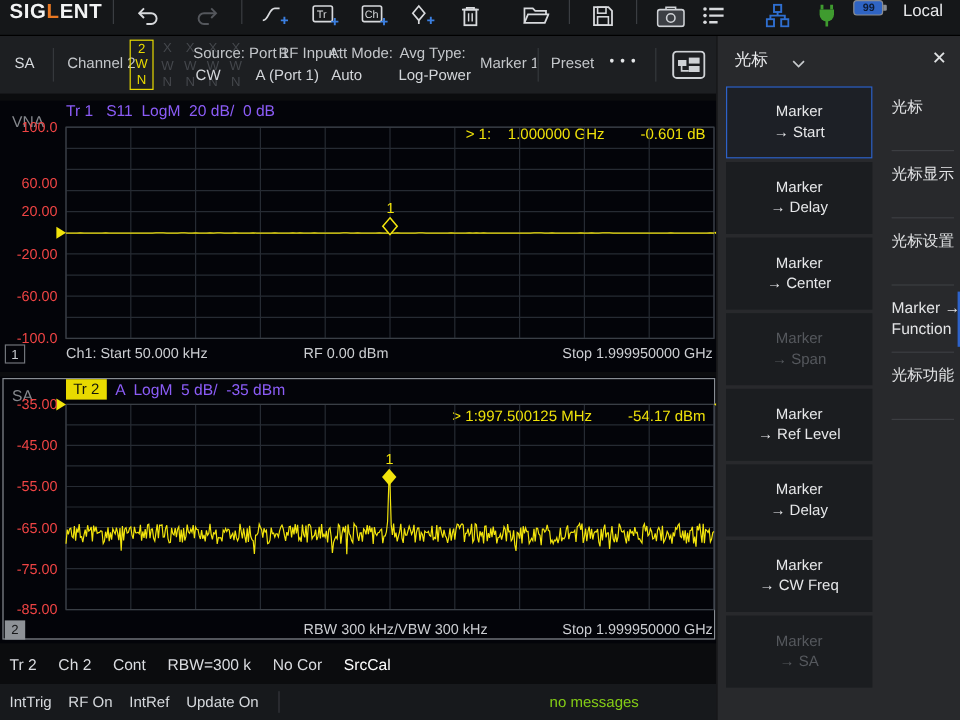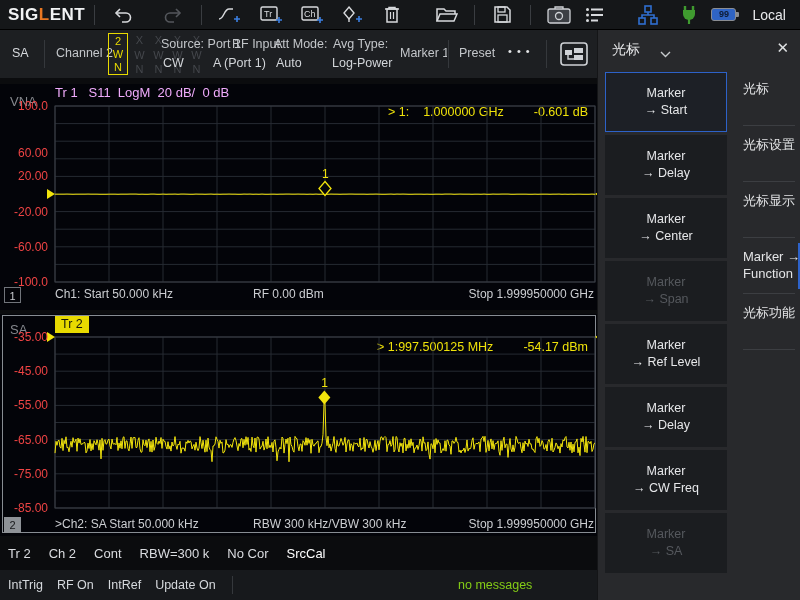--- a/index.html
+++ b/index.html
@@ -3,21 +3,21 @@
 <meta charset="utf-8">
 <style>
   * { margin:0; padding:0; box-sizing:border-box; }
   html,body { width:800px; height:600px; background:#0b0c0e; overflow:hidden;
     font-family:"Liberation Sans","DejaVu Sans",sans-serif; }
   .abs { position:absolute; }
   #stage { position:relative; width:800px; height:600px; }
 
   
   #toolbar { left:0; top:0; width:800px; height:30px; background:#151719;
-    display:flex; align-items:center; border-bottom:1px solid #000; }
+    display:flex; align-items:flex-start; border-bottom:1px solid #000; }
   .logo { font-size:17px; font-weight:bold; letter-spacing:.5px; color:#f2f3f4; margin-left:8px; font-style:normal; }
   .logo .accent { color:#e87722; }
   .tb-div { width:1px; height:20px; background:#3a3d41; margin:0 9px; }
   .tb-btn { display:flex; align-items:center; justify-content:center; width:30px; height:26px; margin:0 4px; }
   .tb-btn svg { display:block; }
   .spacer { flex:1; }
   .battery { position:relative; width:26px; height:13px; border:1px solid #8a8d92; border-radius:3px;
     background:#2f64c4; color:#0d1b34; font-size:9px; font-weight:bold; text-align:center; line-height:11px; margin:0 4px; }
   .battery:after { content:""; position:absolute; right:-4px; top:3px; width:3px; height:5px; background:#8a8d92; border-radius:0 1px 1px 0; }
   .local { color:#e8e9eb; font-size:14px; margin:0 14px 0 12px; }
@@ -32,21 +32,21 @@
   .matrix-active span { color:#e8da00; font-size:11px; line-height:12px; }
   .ghost-col { position:absolute; top:4px; width:17px; height:41px; display:flex; flex-direction:column;
     align-items:center; justify-content:space-between; }
   .ghost-col span { color:#44474c; font-size:11px; line-height:12px; }
   .grid-btn { position:absolute; left:556px; top:6px; width:36px; height:36px; display:flex; align-items:center; justify-content:center; }
 
   
   #vna-window { left:0; top:84px; width:597px; height:226px; position:absolute; background:#030409;padding-left:21px; }
   #sa-window  { left:0; top:314px; width:597px; height:222px; position:absolute; background:#030409; }
   .side-label { position:absolute; left:10px; color:#85888d; font-size:13px; }
-  .chart-header { position:absolute; left:55px; top:1px; color:#f0abfc; font-size:13px; white-space:pre; }
+  .chart-header { position:absolute; left:55px; top:1px; color:#8b5cf6; font-size:13px; white-space:pre; }
   .tr-chip { position:absolute; left:55px; top:2px; background:#e8da00; color:#15160a; font-size:12.5px; padding:1px 6px 2px 6px; }
   .readout { position:absolute; right:9px; color:#efe20a; font-size:12.5px; white-space:pre; }
   .readout .rv { margin-left:30px; }
   .ytick { position:absolute; width:46px; text-align:right; color:#ef4444; font-size:12px; }
   .chart-footer { position:absolute; left:0; width:597px; height:18px; color:#ccced2; font-size:12px; }
   .win-id { position:absolute; left:4px; top:0; width:17px; height:16px; font-size:11px; text-align:center; line-height:16px; }
   .win-id.outline { border:1px solid #70747a; color:#c8cbd0; }
   .win-id.filled { background:#8e9297; color:#17181a; }
   .cf-left { position:absolute; left:55px; }
   .cf-center { position:absolute; left:253px; }
@@ -291,20 +291,21 @@
       <div class="ytick" style="top: 85.4px; left: 2px;">20.00</div>
       <div class="ytick" style="top: 120.6px; left: 2px;">-20.00</div>
       <div class="ytick" style="top: 155.8px; left: 2px;">-60.00</div>
       <div class="ytick" style="top: 191px; left: 2px;">-100.0</div>
     </div>
 
   <div id="sa-window">
     <div class="sa-border"></div>
     <div class="side-label" style="top:8px;">SA</div>
     <div class="tr-chip">Tr 2</div>
+    <div class="chart-header" style="left:96px; top:3px;">A  LogM  5 dB/  -35 dBm</div>
     <div class="readout" style="top:26px;"><span>&gt; 1:997.500125 MHz</span><span class="rv">-54.17 dBm</span></div>
     <svg id="sa-svg" class="abs" style="left:0;top:0;" width="597" height="222">
         <line x1="55" y1="23" x2="55" y2="194" stroke="#262b33" stroke-width="1"></line>
         <line x1="55" y1="23" x2="595" y2="23" stroke="#262b33" stroke-width="1"></line>
         <line x1="109" y1="23" x2="109" y2="194" stroke="#262b33" stroke-width="1"></line>
         <line x1="55" y1="40.1" x2="595" y2="40.1" stroke="#262b33" stroke-width="1"></line>
         <line x1="163" y1="23" x2="163" y2="194" stroke="#262b33" stroke-width="1"></line>
         <line x1="55" y1="57.2" x2="595" y2="57.2" stroke="#262b33" stroke-width="1"></line>
         <line x1="217" y1="23" x2="217" y2="194" stroke="#262b33" stroke-width="1"></line>
         <line x1="55" y1="74.3" x2="595" y2="74.3" stroke="#262b33" stroke-width="1"></line>
@@ -325,21 +326,20 @@
         <rect x="55" y="23" width="540" height="171" fill="none" stroke="#3a3f46" stroke-width="1"></rect>
         <polygon points="47,18 47,28 55,23" fill="#f2e40c"></polygon>
         <polygon points="603,18 603,28 595,23" fill="#f2e40c"></polygon>
         <polyline points="55,139.1 56,127.3 57,131.3 58,126.8 59,126.2 60,133.0 61,134.2 62,124.3 63,136.6 64,126.3 65,129.8 66,122.8 67,133.7 68,133.2 69,137.8 70,132.0 71,127.3 72,133.2 73,123.7 74,128.5 75,127.6 76,125.1 77,137.3 78,124.0 79,129.1 80,124.8 81,130.5 82,129.9 83,129.7 84,128.3 85,128.8 86,138.9 87,137.0 88,129.1 89,134.5 90,125.5 91,136.9 92,129.6 93,135.7 94,126.7 95,128.9 96,130.9 97,125.7 98,129.8 99,136.2 100,126.0 101,144.9 102,124.3 103,136.3 104,126.8 105,125.7 106,130.2 107,129.7 108,126.0 109,125.1 110,131.9 111,135.0 112,125.1 113,129.9 114,130.1 115,129.5 116,130.8 117,123.4 118,136.5 119,128.9 120,134.2 121,126.8 122,134.8 123,123.4 124,122.8 125,134.4 126,127.1 127,126.9 128,134.6 129,136.9 130,129.7 131,123.0 132,134.4 133,123.7 134,123.8 135,123.4 136,133.6 137,133.4 138,126.4 139,123.7 140,134.8 141,138.3 142,137.9 143,125.8 144,130.8 145,131.8 146,126.1 147,133.6 148,127.0 149,124.9 150,137.7 151,127.4 152,138.1 153,126.0 154,136.4 155,132.8 156,123.2 157,129.4 158,130.4 159,126.9 160,129.5 161,123.5 162,134.4 163,125.2 164,127.2 165,127.3 166,132.4 167,135.1 168,127.7 169,135.1 170,131.8 171,137.1 172,128.0 173,132.1 174,130.5 175,122.6 176,131.6 177,135.4 178,130.1 179,131.0 180,127.3 181,139.2 182,133.9 183,134.3 184,134.1 185,137.2 186,127.8 187,129.4 188,126.4 189,129.0 190,126.9 191,127.7 192,134.9 193,132.3 194,130.4 195,136.2 196,128.2 197,134.0 198,136.7 199,134.1 200,122.6 201,128.9 202,134.6 203,126.2 204,132.8 205,138.2 206,126.2 207,137.6 208,124.1 209,133.1 210,135.7 211,136.7 212,147.7 213,132.0 214,131.8 215,130.0 216,122.8 217,125.3 218,127.4 219,134.1 220,126.2 221,129.4 222,127.9 223,139.0 224,138.5 225,136.1 226,125.6 227,130.7 228,130.2 229,133.5 230,130.8 231,130.8 232,133.4 233,128.4 234,125.2 235,123.6 236,126.6 237,132.0 238,136.7 239,129.5 240,132.3 241,124.9 242,124.6 243,133.8 244,125.4 245,131.3 246,122.7 247,130.5 248,123.4 249,136.1 250,134.1 251,137.5 252,123.1 253,131.3 254,133.8 255,124.0 256,138.1 257,123.3 258,123.0 259,125.0 260,135.1 261,133.0 262,132.3 263,127.3 264,136.1 265,133.0 266,125.0 267,134.8 268,122.7 269,133.7 270,131.2 271,133.6 272,128.4 273,138.0 274,127.2 275,125.8 276,133.5 277,146.8 278,137.9 279,135.2 280,133.2 281,135.0 282,123.0 283,124.4 284,139.1 285,130.6 286,125.0 287,129.7 288,124.2 289,147.8 290,123.0 291,130.5 292,132.5 293,136.5 294,138.2 295,122.4 296,124.2 297,124.7 298,132.5 299,136.8 300,130.2 301,130.0 302,137.4 303,126.7 304,127.9 305,131.3 306,123.6 307,131.2 308,124.3 309,129.4 310,125.7 311,139.3 312,125.3 313,130.7 314,132.2 315,129.9 316,129.7 317,127.7 318,126.9 319,138.7 320,132.8 321,132.6 322,129.2 323,120.6 324,89.2 325,89.2 326,123.2 327,131.7 328,122.3 329,133.8 330,129.9 331,137.1 332,132.9 333,129.2 334,122.5 335,134.4 336,138.4 337,126.3 338,132.0 339,131.9 340,128.3 341,124.4 342,127.5 343,131.3 344,129.0 345,123.4 346,138.0 347,129.9 348,126.1 349,126.0 350,136.5 351,129.7 352,131.3 353,137.3 354,128.6 355,129.6 356,129.9 357,128.9 358,132.1 359,132.9 360,124.2 361,136.2 362,133.9 363,134.8 364,123.5 365,137.5 366,125.7 367,125.4 368,130.3 369,134.0 370,127.6 371,132.2 372,134.1 373,138.3 374,133.6 375,126.3 376,136.6 377,130.3 378,126.5 379,135.8 380,127.1 381,122.8 382,123.3 383,126.2 384,123.5 385,122.5 386,123.6 387,137.7 388,130.4 389,130.3 390,126.6 391,132.3 392,130.5 393,122.5 394,137.9 395,135.8 396,122.5 397,123.4 398,134.1 399,138.0 400,128.7 401,132.4 402,129.2 403,138.9 404,124.5 405,124.3 406,136.9 407,130.3 408,134.3 409,126.2 410,133.7 411,124.8 412,131.7 413,128.3 414,138.8 415,134.1 416,133.8 417,131.0 418,135.6 419,131.6 420,125.0 421,127.0 422,137.1 423,122.8 424,129.2 425,128.6 426,136.7 427,135.2 428,127.9 429,140.1 430,145.1 431,129.7 432,130.5 433,134.8 434,125.7 435,138.8 436,124.5 437,130.4 438,125.8 439,129.0 440,128.9 441,139.0 442,136.9 443,134.6 444,136.6 445,126.7 446,137.2 447,126.1 448,126.3 449,131.0 450,132.1 451,140.3 452,127.0 453,127.0 454,129.4 455,127.9 456,123.3 457,128.2 458,128.5 459,138.1 460,136.1 461,139.0 462,136.1 463,136.7 464,134.0 465,138.5 466,134.4 467,125.9 468,137.1 469,134.3 470,135.1 471,133.2 472,126.5 473,123.8 474,135.3 475,130.6 476,129.4 477,129.7 478,129.5 479,127.9 480,137.7 481,125.0 482,124.1 483,122.3 484,127.6 485,122.3 486,138.4 487,133.6 488,126.4 489,136.9 490,128.7 491,124.9 492,134.9 493,126.6 494,135.6 495,130.3 496,129.0 497,129.4 498,126.8 499,137.5 500,141.3 501,126.7 502,136.4 503,127.0 504,123.2 505,133.8 506,130.2 507,130.1 508,143.4 509,131.7 510,124.5 511,135.0 512,137.9 513,130.9 514,137.7 515,133.2 516,122.4 517,125.1 518,129.0 519,129.3 520,128.2 521,134.2 522,138.8 523,128.7 524,137.0 525,127.0 526,130.1 527,129.1 528,132.5 529,125.2 530,130.1 531,129.7 532,135.2 533,135.0 534,137.0 535,138.5 536,124.9 537,122.6 538,128.9 539,124.3 540,132.4 541,131.2 542,126.6 543,128.9 544,135.2 545,134.5 546,130.5 547,137.0 548,127.6 549,125.6 550,128.3 551,136.5 552,124.2 553,138.0 554,136.2 555,133.3 556,128.9 557,130.8 558,134.8 559,132.2 560,139.1 561,129.6 562,133.0 563,125.8 564,127.0 565,123.8 566,122.5 567,133.0 568,134.0 569,128.2 570,136.3 571,128.0 572,138.9 573,130.1 574,137.8 575,128.3 576,127.9 577,124.9 578,138.8 579,133.1 580,141.6 581,124.3 582,128.0 583,122.4 584,130.4 585,138.2 586,122.5 587,138.7 588,127.3 589,128.0 590,129.7 591,127.4 592,137.5 593,135.2 594,129.8 595,128.9 " fill="none" stroke="#f2e40c" stroke-width="1"></polyline>
         <polygon points="324.35200000000003,76.5614 330.35200000000003,83.5614 324.35200000000003,90.5614 318.35200000000003,83.5614" fill="#f2e40c"></polygon>
         <text x="321.35200000000003" y="72.5614" fill="#f2e40c" font-size="12">1</text>
       </svg>
     <div id="sa-ticks"></div>
     <div class="chart-footer" style="top:203px;">
       <div class="win-id filled">2</div>
-      <span class="cf-left">&gt;Ch2: SA Start 50.000 kHz</span>
       <span class="cf-center">RBW 300 kHz/VBW 300 kHz</span>
       <span class="cf-right">Stop 1.999950000 GHz</span>
     </div>
   <div class="ytick" style="top: 16px; left: 2px;">-35.00</div>
       <div class="ytick" style="top: 50.2px; left: 2px;">-45.00</div>
       <div class="ytick" style="top: 84.4px; left: 2px;">-55.00</div>
       <div class="ytick" style="top: 118.6px; left: 2px;">-65.00</div>
       <div class="ytick" style="top: 152.8px; left: 2px;">-75.00</div>
       <div class="ytick" style="top: 187px; left: 2px;">-85.00</div>
     </div>
@@ -404,24 +404,24 @@
       <div class="pbtn disabled">
           <span>Marker</span>
           <span>→ SA</span>
         </div>
     </div>
     <div class="tab-col">
       <div class="ptab">
           <div>光标</div>
         </div>
       <div class="ptab">
+          <div>光标显示</div>
+        </div>
+      <div class="ptab">
           <div>光标设置</div>
-        </div>
-      <div class="ptab">
-          <div>光标显示</div>
         </div>
       <div class="ptab selected">
           <div>Marker →</div>
           <div>Function</div>
         </div>
       <div class="ptab">
           <div>光标功能</div>
         </div>
     </div>
   </div>

